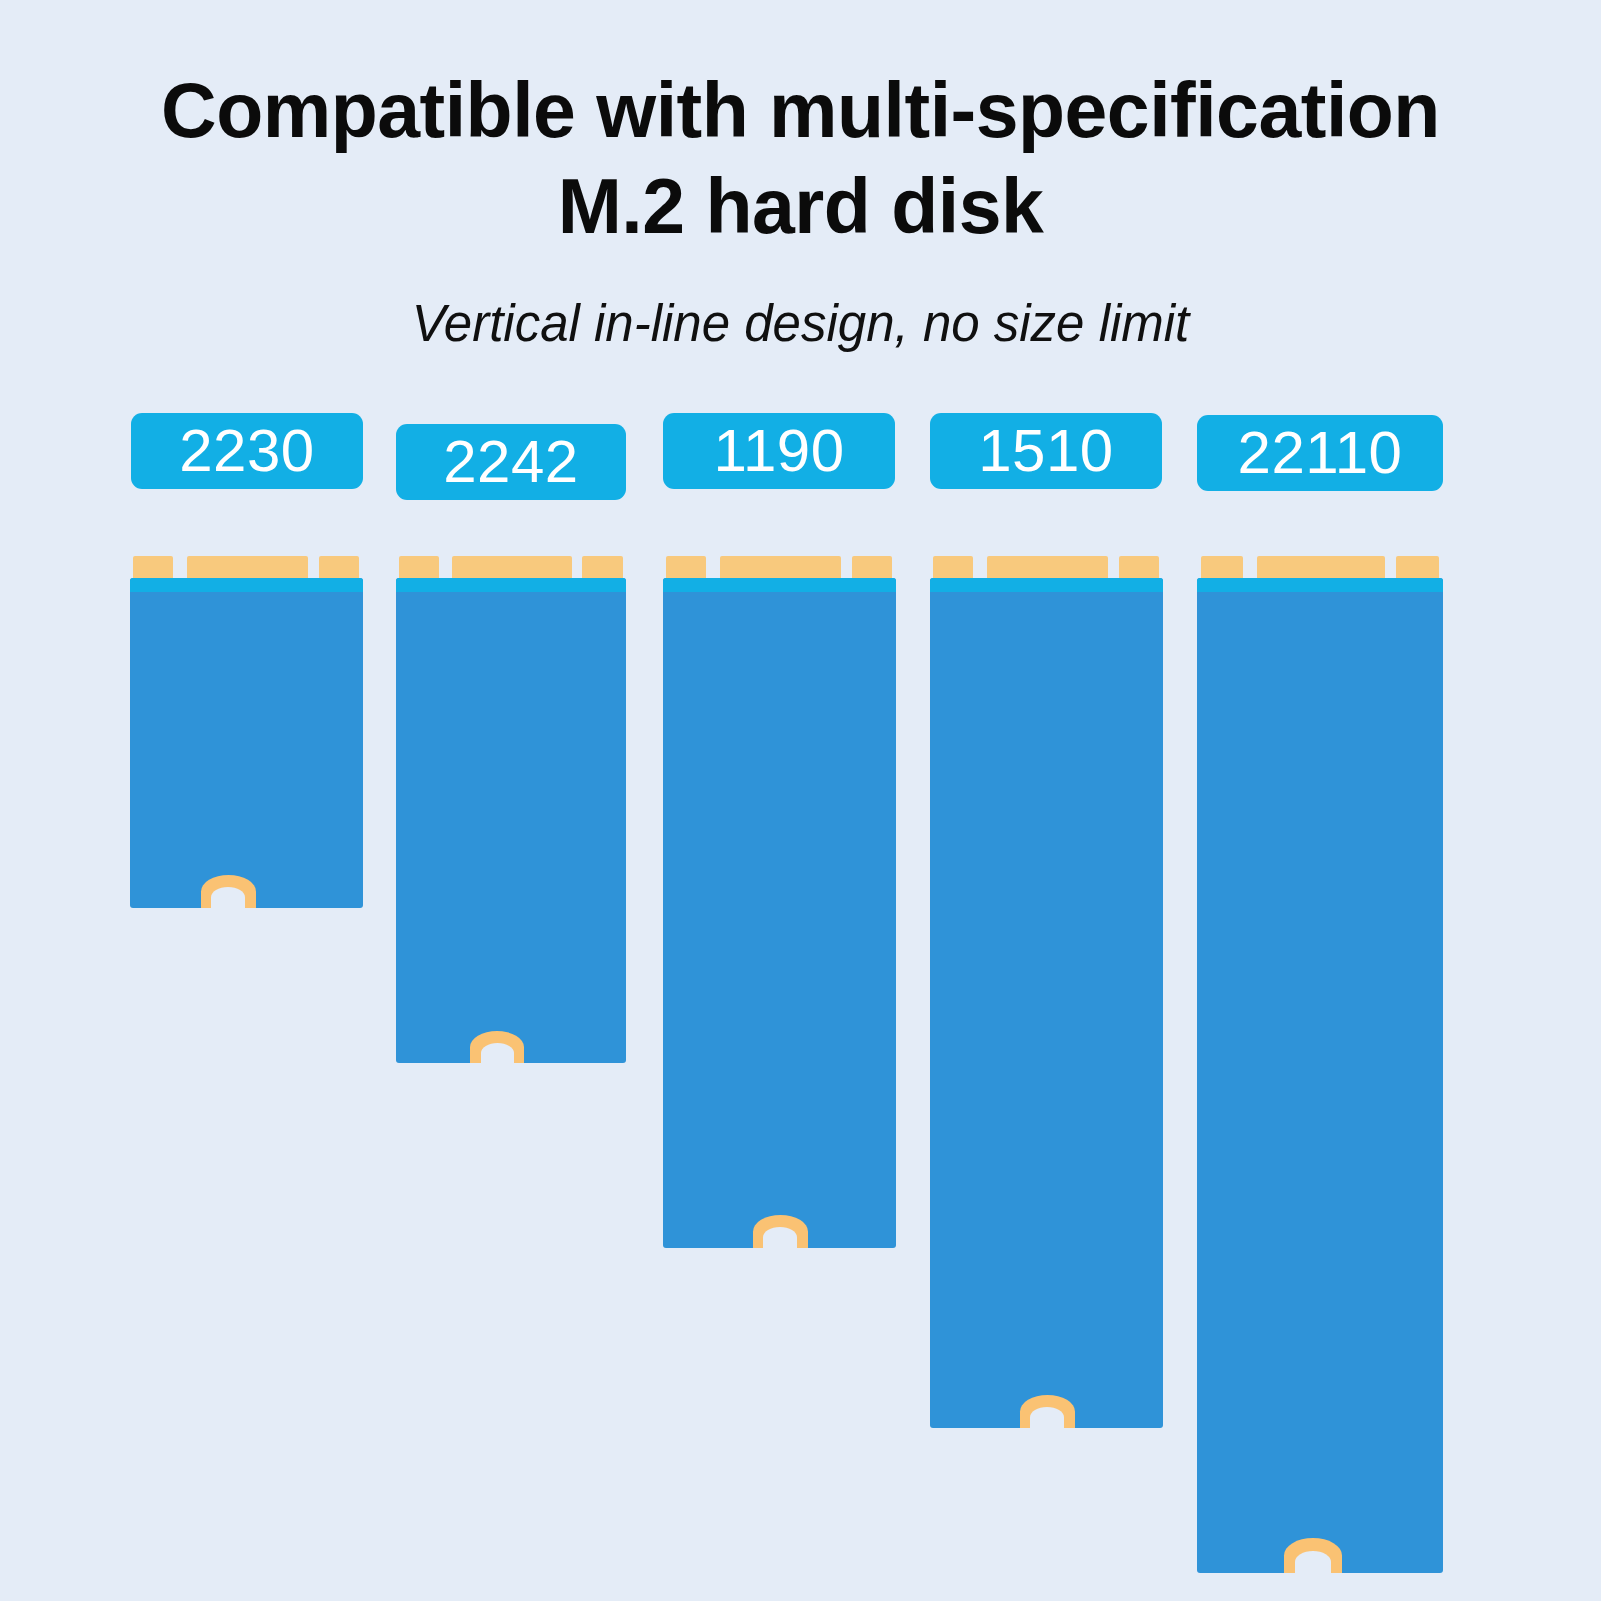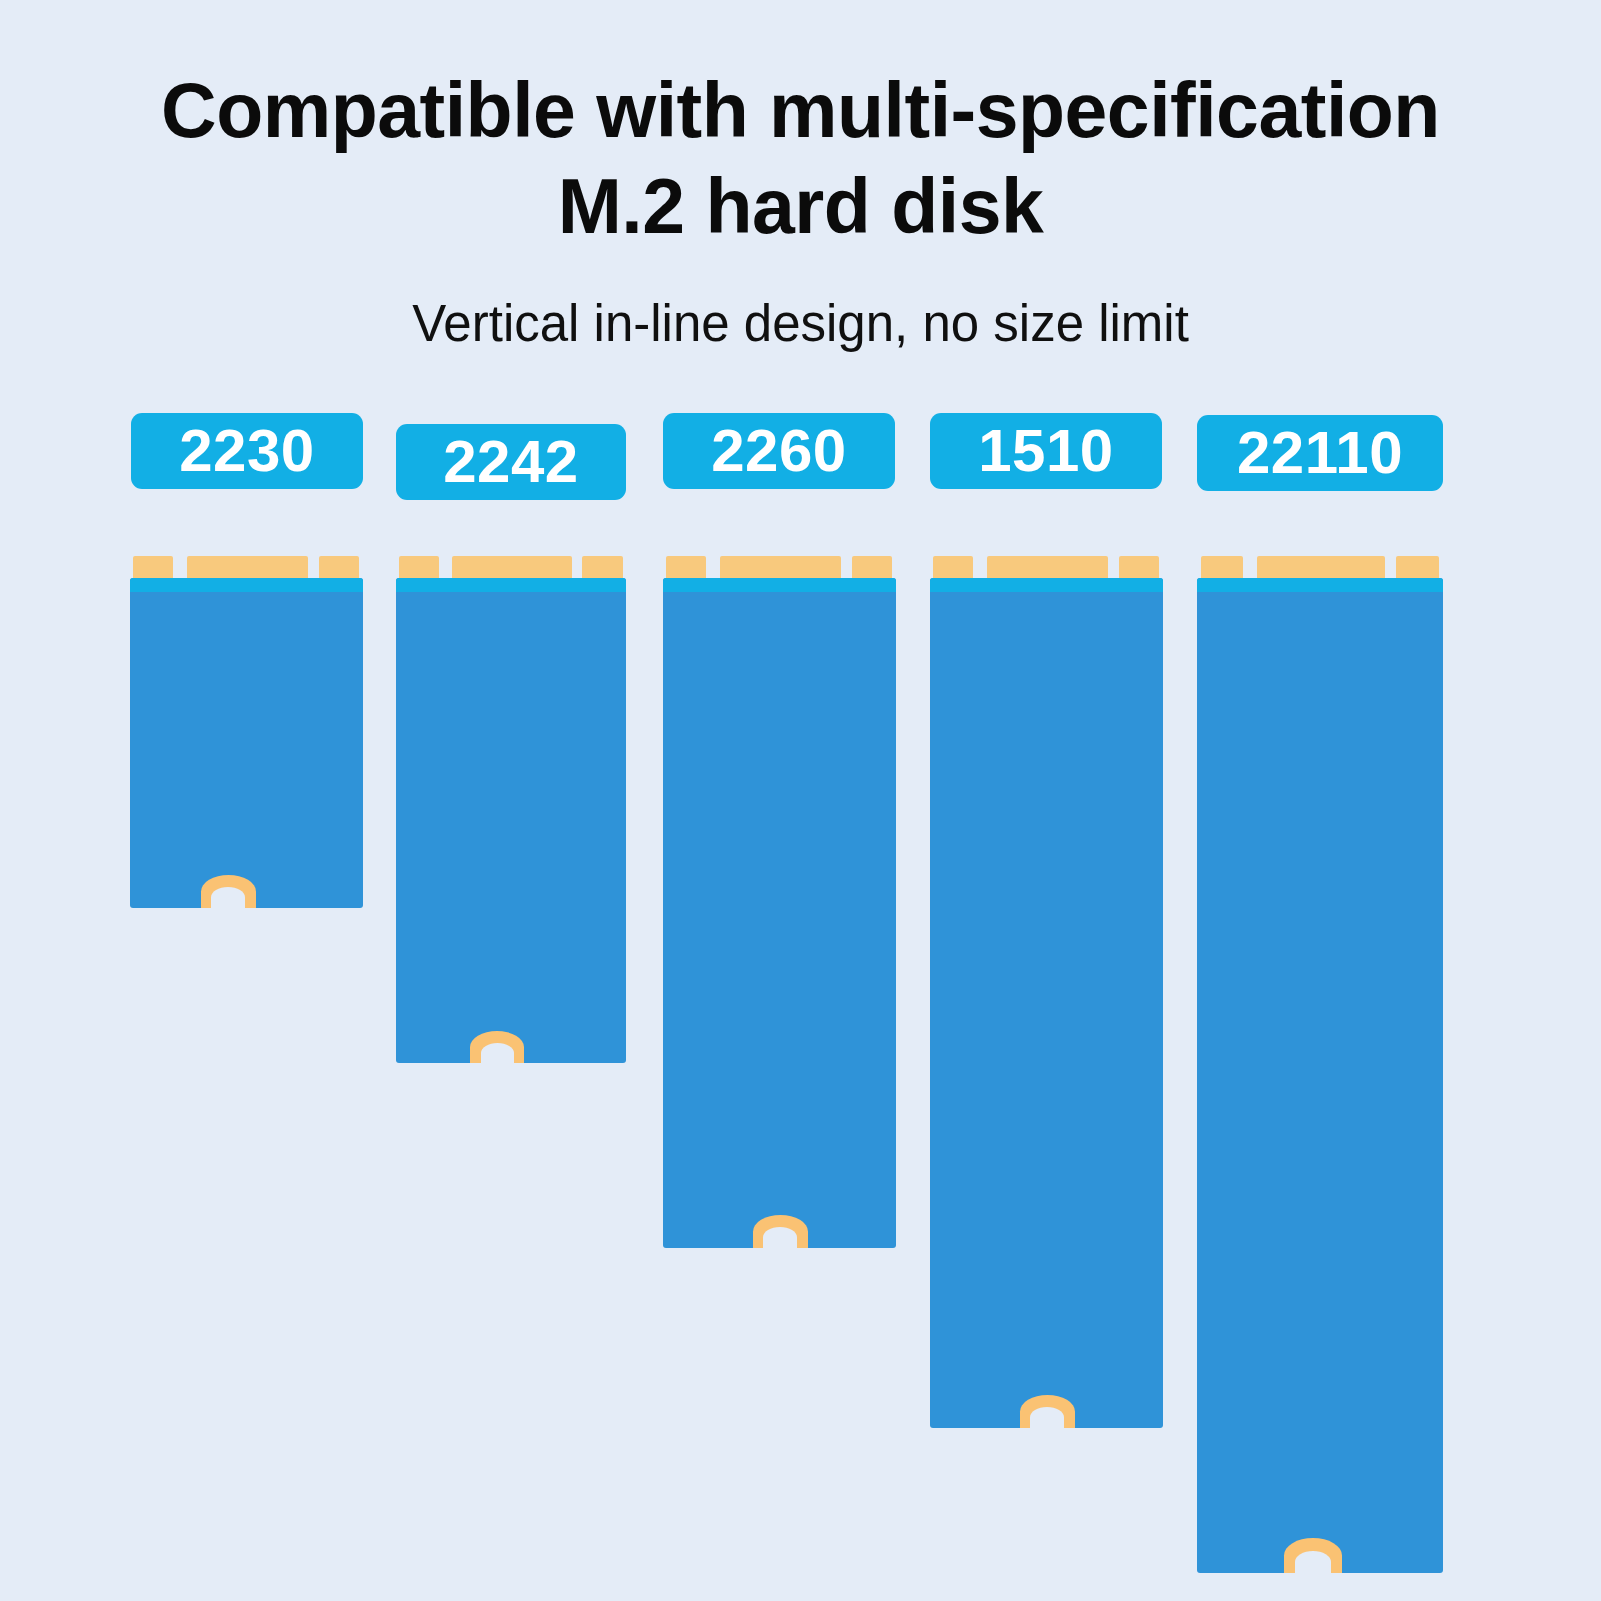--- a/index.html
+++ b/index.html
@@ -42,37 +42,38 @@
   }
   .subtitle-line {
     display: block;
     font-family: "Liberation Sans", sans-serif;
     font-weight: normal;
     font-size: 51px;
     line-height: 64px;
     color: #101010;
     margin-top: 38px;
     white-space: nowrap;
+    font-style: italic;
   }
 
   
   .badge {
     position: absolute;
     height: 76px;
     border-radius: 11px;
     background: #12afe5;
     display: flex;
     align-items: center;
     justify-content: center;
     box-sizing: border-box;
   }
   .badge-label {
     color: #ffffff;
     font-family: "Liberation Sans", sans-serif;
-    font-weight: bold;
+    font-weight: normal;
     font-size: 60px;
     line-height: 60px;
     letter-spacing: 0.5px;
     white-space: nowrap;
   }
 
   
   .ssd {
     position: absolute;
   }
@@ -134,21 +135,21 @@
 
   <div id="ssd-row"></div>
 
 <div class="badge" style="left: 131px; top: 413px; width: 232px; background: rgb(18, 175, 229);">
       <span class="badge-label" style="color: rgb(255, 255, 255);">2230</span>
     </div>
     <div class="badge" style="left: 396px; top: 424px; width: 230px; background: rgb(18, 175, 229);">
       <span class="badge-label" style="color: rgb(255, 255, 255);">2242</span>
     </div>
     <div class="badge" style="left: 663px; top: 413px; width: 232px; background: rgb(18, 175, 229);">
-      <span class="badge-label" style="color: rgb(255, 255, 255);">2260</span>
+      <span class="badge-label" style="color: rgb(255, 255, 255);">1190</span>
     </div>
     <div class="badge" style="left: 930px; top: 413px; width: 232px; background: rgb(18, 175, 229);">
       <span class="badge-label" style="color: rgb(255, 255, 255);">1510</span>
     </div>
     <div class="badge" style="left: 1197px; top: 415px; width: 246px; background: rgb(18, 175, 229);">
       <span class="badge-label" style="color: rgb(255, 255, 255);">22110</span>
     </div>
     <div class="ssd" style="left: 130px; top: 556px; width: 233px; height: 352px;">
       <div class="ssd-pads">
         <div class="pad" style="left: 1.5%; width: 17%; background: rgb(248, 201, 125);"></div>

